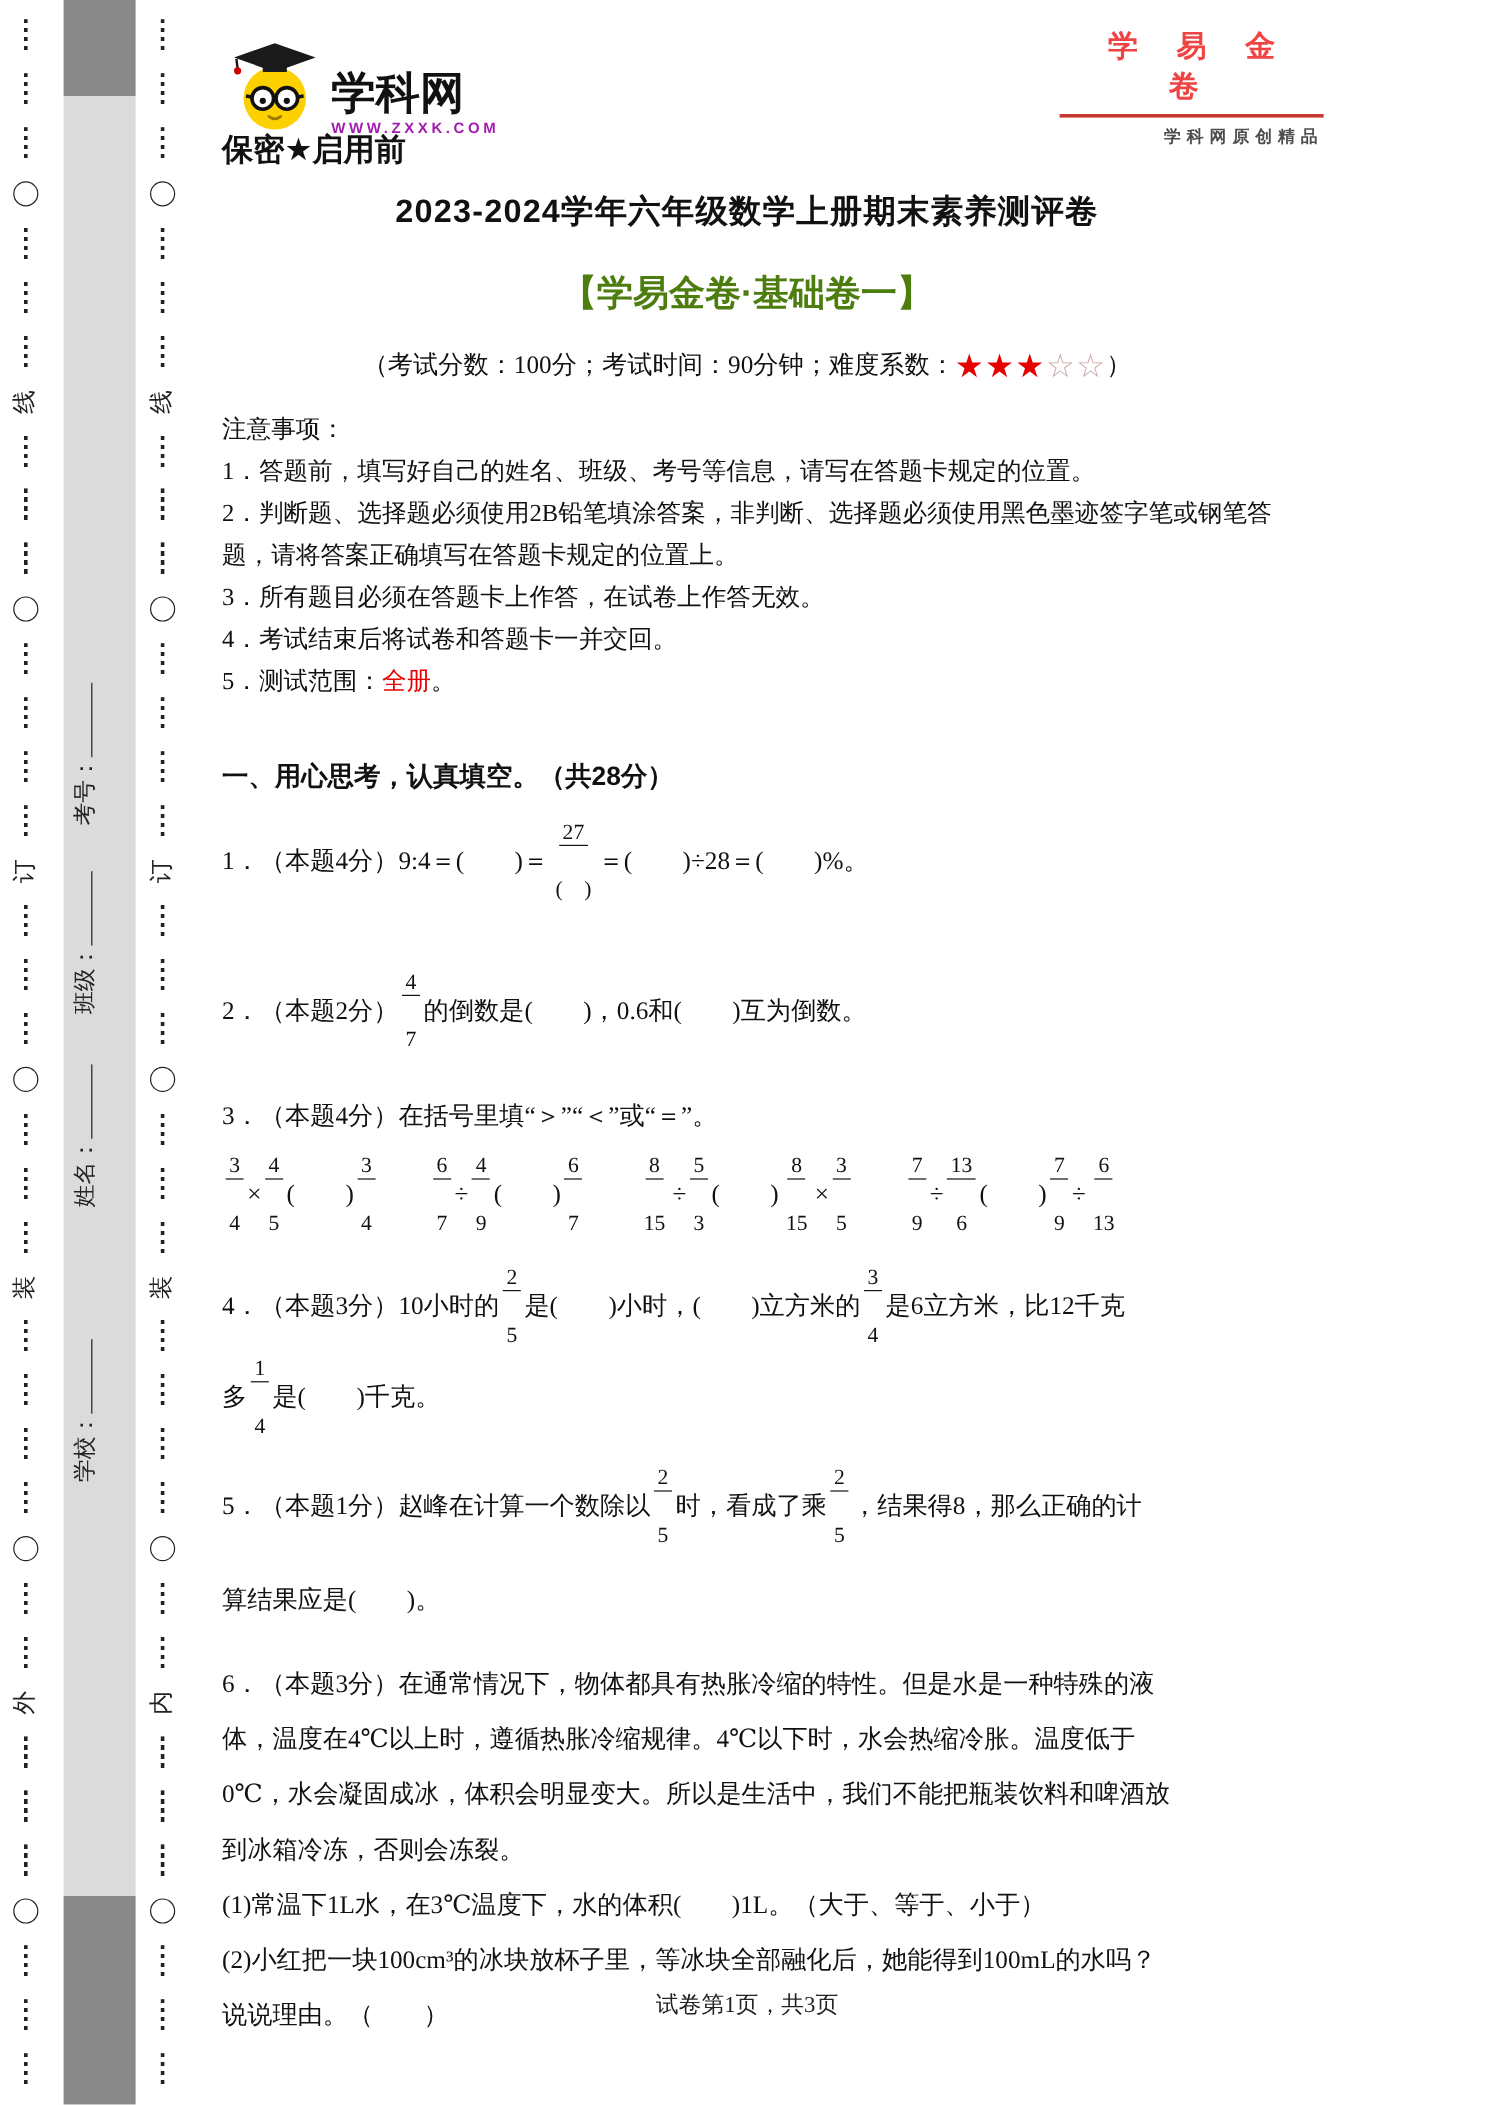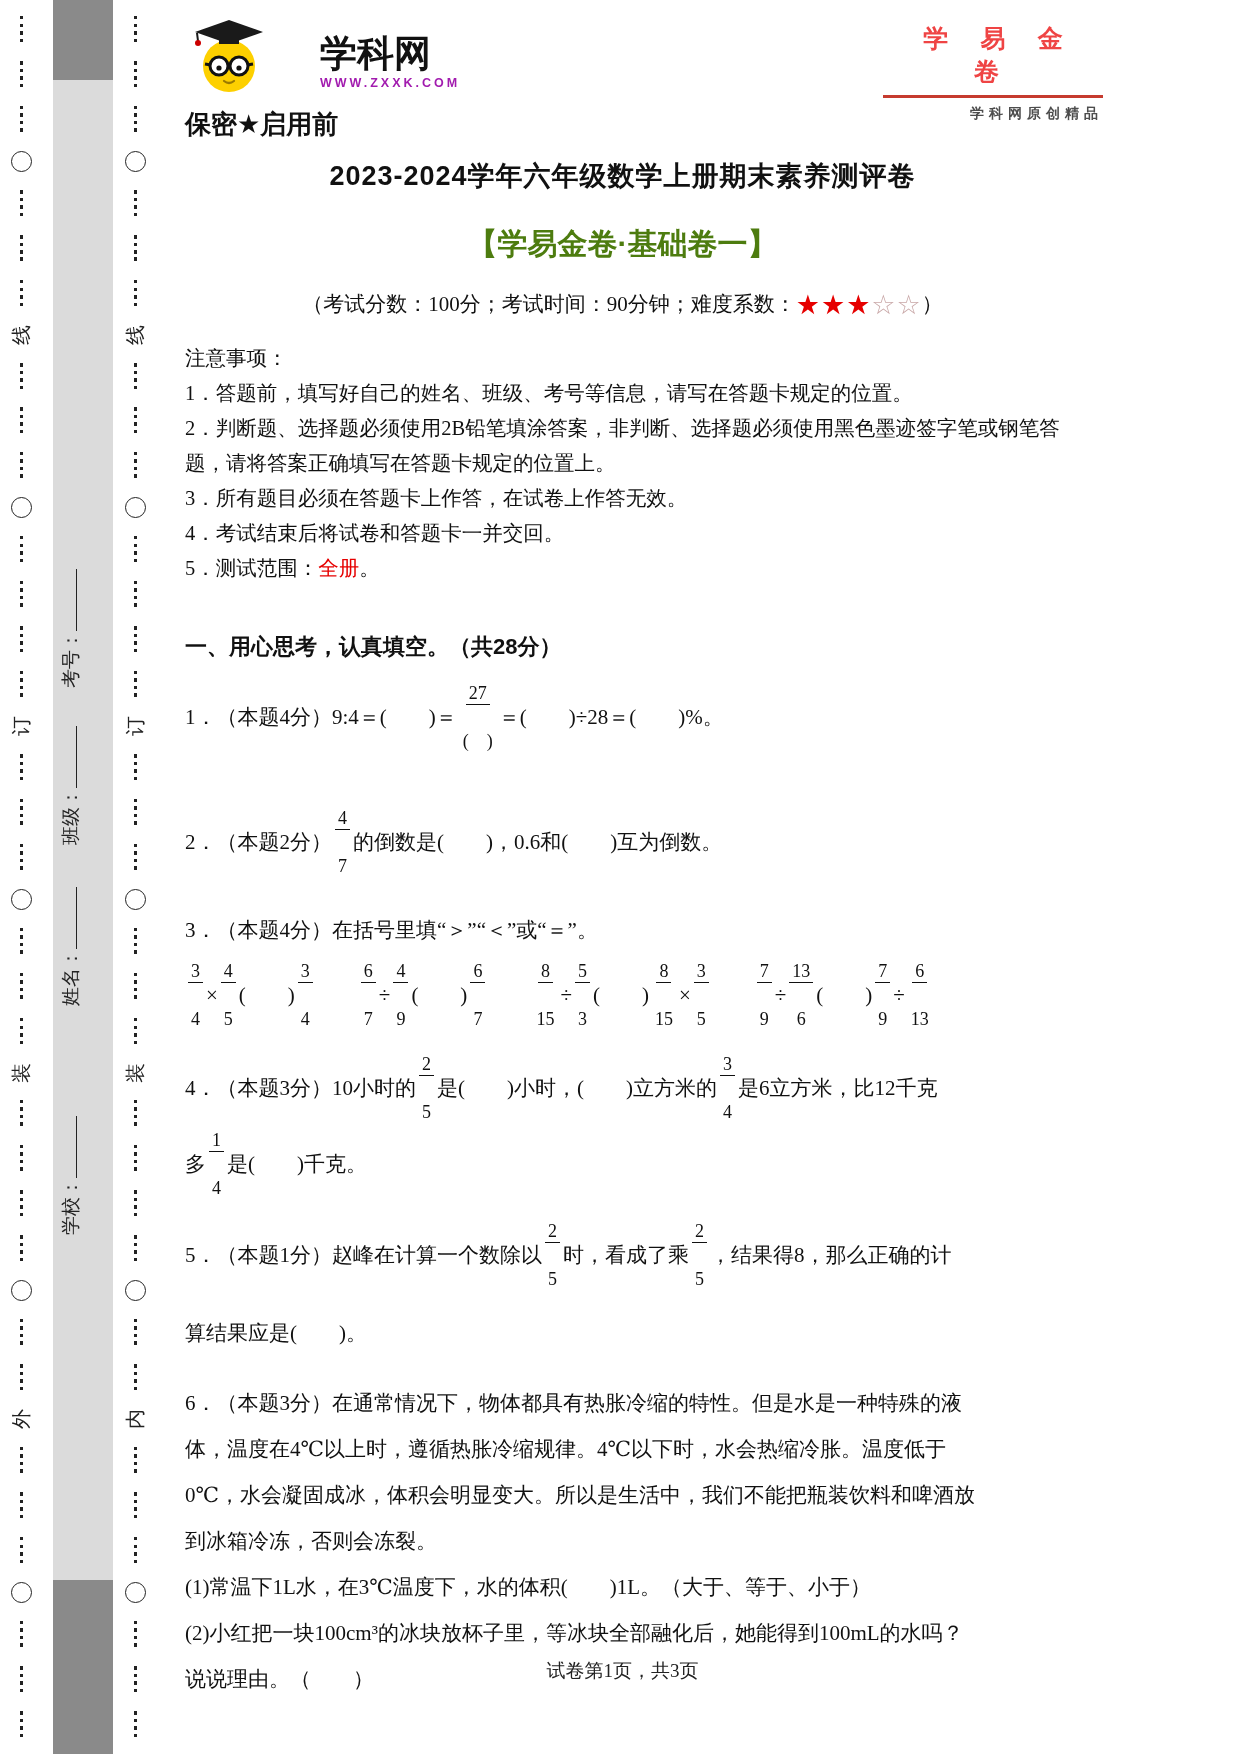--- a/index.html
+++ b/index.html
@@ -15,21 +15,21 @@
   .bindline-inner{left:122px;}
   .dotgrp{width:3px;height:27px;background:repeating-linear-gradient(to bottom,#222 0 3.5px,transparent 3.5px 7.5px);}
   .bcirc{width:21px;height:21px;border:1.7px solid #222;border-radius:50%;background:#fff;box-sizing:border-box;}
   .bchar{transform:rotate(-90deg);font-size:20px;color:#222;line-height:1;}
   .bfield{position:absolute;left:59px;transform-origin:0 0;transform:rotate(-90deg);
     font-size:19px;color:#222;white-space:nowrap;line-height:24px;}
   .bfield .fline{display:inline-block;width:62px;border-bottom:1.6px solid #222;height:17px;}
   .bf0{top:688px}.bf1{top:845px}.bf2{top:1006px}.bf3{top:1235px}
 
   
-  .logo{position:absolute;left:188px;top:16px;display:flex;align-items:center;gap:44px;}
+  .logo{position:absolute;left:188px;top:32px;display:flex;align-items:flex-end;}
   .logo-textwrap{margin-left:6px;margin-top:10px;}
   .logo-text{font-family:"Liberation Sans","DejaVu Sans",sans-serif;font-weight:900;font-size:37px;line-height:40px;color:#111;}
   .logo-url{font-family:"Liberation Sans","DejaVu Sans",sans-serif;font-weight:bold;font-size:12.5px;letter-spacing:3px;color:#a21caf;margin-top:2px;}
   .badge{position:absolute;top:22px;right:138px;width:220px;text-align:center;}
   .badge-title{color:#ef4444;font-weight:bold;font-size:25px;letter-spacing:13px;text-indent:13px;
     padding-bottom:7px;border-bottom:3px solid #c63b2f;}
   .badge-sub{margin-top:7px;color:#4d4d4d;font-weight:bold;font-size:14px;letter-spacing:5px;text-indent:5px;
     font-family:Liberation Mono, monospace;text-align:right;}
 
   

